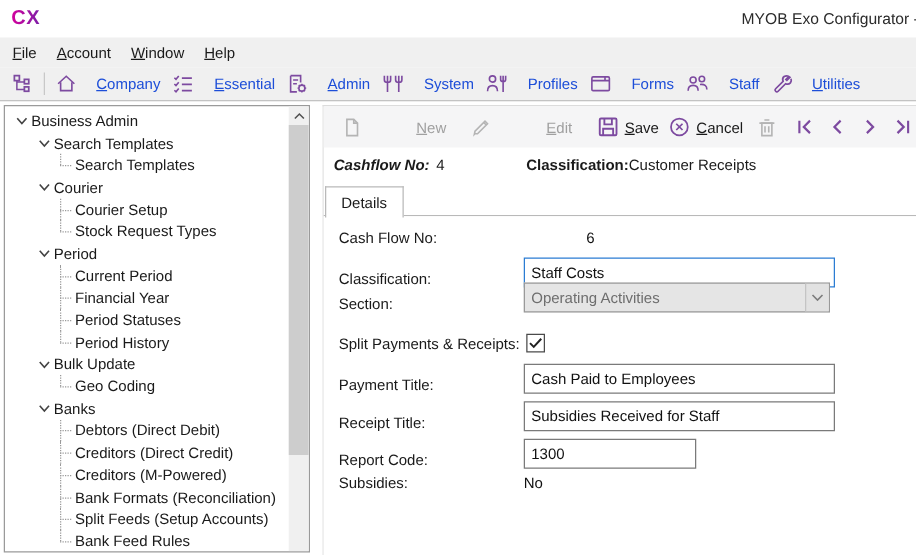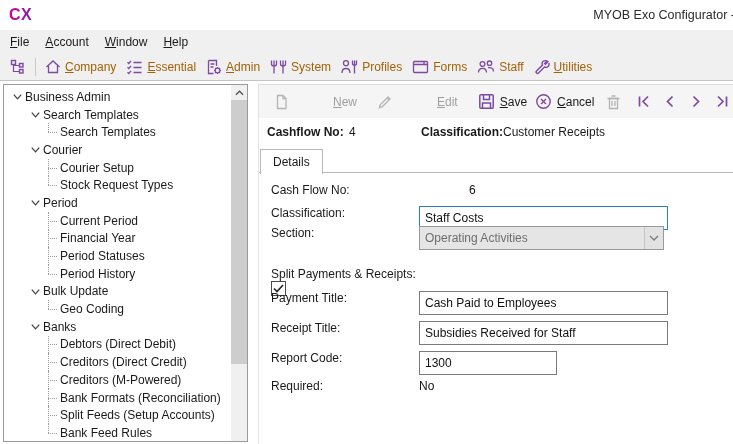--- a/index.html
+++ b/index.html
@@ -8,21 +8,21 @@
   .titlebar { position:absolute; left:0; top:0; width:733px; height:30px; background:#fff; }
   .logo { position:absolute; left:9px; top:6px; font-size:16px; font-weight:bold;
     background:linear-gradient(90deg,#d4009c,#7c1fa8); -webkit-background-clip:text;
     background-clip:text; color:transparent; letter-spacing:.5px; }
   .wintitle { position:absolute; right:-2px; top:8px; color:#2b2b2b; font-size:12.5px; white-space:nowrap; }
   .menubar { position:absolute; left:0; top:30px; width:733px; height:24px; background:#f0f0f0;
     display:flex; align-items:center; padding-left:2px; }
   .menu-item { padding:4px 8px; cursor:default; }
   .toolbar { position:absolute; left:0; top:54px; width:733px; height:27px; background:#f0f0f0;
     border-bottom:1px solid #c3c3c3; display:flex; align-items:center; padding-left:5px; }
-  .tb-btn { display:flex; align-items:center; gap:4px; padding:2px 5px; color:#a16207; }
+  .tb-btn { display:flex; align-items:center; gap:16px; padding:2px 5px; color:#1d4ed8; }
   .tb-btn .ic { color:#7d4aa0; display:flex; }
   .tb-sep { width:1px; height:18px; background:#c8c8c8; margin:0 4px; }
   u { text-decoration:underline; }
   
   .tree-panel { position:absolute; left:3px; top:84px; width:245px; height:358px;
     border:1px solid #9a9a9a; background:#fff; overflow:hidden; }
   .tree-rows { position:absolute; left:0; top:3px; right:17px; }
   .tree-row { display:flex; align-items:center; height:17.7px; white-space:nowrap; cursor:default; }
   .tree-row .tw { width:16px; display:flex; justify-content:center; color:#444; flex:none; }
   .conn { position:relative; width:15px; height:100%; flex:none; }
@@ -39,32 +39,32 @@
     border-top:1px solid #dcdcdc; border-left:1px solid #e3e3e3; background:#fff; }
   .rec-toolbar { position:absolute; left:0; top:0; width:100%; height:33px; background:#f5f5f6;
     display:flex; align-items:center; padding-left:11px; }
   .rec-btn { display:flex; align-items:center; gap:5px; padding:2px 4px; }
   .rec-btn .ic { display:flex; color:#7d4aa0; }
   .rec-btn.disabled { color:#a0a0a0;gap:44px; } .rec-btn.disabled .ic { color:#b4b4b4; }
   .rec-sep { width:1px; height:18px; background:#cfcfcf; margin:0 6px; }
   .nav-btn { display:flex; padding:2px 6px; color:#7d4aa0; }
   .rec-header { position:absolute; left:0; top:33px; width:100%; height:28px; }
   .rec-header .b { font-weight:bold; }
-  .hdr-cashflow-label { position:absolute; left:8px; top:7px; }
+  .hdr-cashflow-label { position:absolute; left:8px; top:7px;font-style:italic; }
   .hdr-cashflow-value { position:absolute; left:90px; top:7px; }
   .hdr-class-label { position:absolute; left:162px; top:7px; }
   .hdr-class-value { position:absolute; left:244px; top:7px; }
   
   .tabstrip { position:absolute; left:0; top:63px; width:100%; height:25px; }
   .tabstrip::after { content:""; position:absolute; left:0; bottom:0; right:0; border-bottom:1px solid #b9b9b9; }
   .tab { position:absolute; left:1px; top:1px; height:25px; padding:5px 12px 0 12px; background:#fff;
     border:1px solid #b9b9b9; border-bottom:none; z-index:2; }
   
   .form { position:absolute; left:0; top:88px; width:100%; bottom:0; background:#fff; }
-  .frow { position:absolute; left:12px; display:flex; align-items:flex-start; }
+  .frow { position:absolute; left:12px; display:flex; align-items:flex-end; }
   .flabel { width:148px; flex:none; }
   .txt { width:249px; height:24px; border:1px solid #7a7a7a; padding:0 5px; font:inherit; color:#111; background:#fff; }
   .txt.focused { border:1px solid #2b7cd3; }
   .txt.short { width:138px; }
   .combo { position:relative; width:245px; height:24px; border:1px solid #999; background:#e5e5e5;
     color:#6e6e6e; display:flex; align-items:center; padding-left:5px; }
   .combo .arrow { position:absolute; right:0; top:0; width:19px; height:100%; background:#e2e2e2;
     border-left:1px solid #c4c4c4; display:flex; align-items:center; justify-content:center; color:#7c7c7c; }
   .chk { width:15px; height:15px; border:1px solid #4a4a4a; background:#fff;
     display:flex; align-items:center; justify-content:center; }
@@ -389,38 +389,38 @@
       <span class="flabel">Section:</span>
       <span class="combo">
         <span>Operating Activities</span>
         <span class="arrow">
           <svg width="10" height="6" viewBox="0 0 10 6" fill="none" stroke="currentColor" stroke-width="1.3">
               <path d="M1 1 L5 5 L9 1"></path>
             </svg>
         </span>
       </span>
     </div>
-    <div class="frow" style="top:94px;flex-direction:column;">
+    <div class="frow" style="top:94px;">
       <span class="flabel" style="width:150px;">Split Payments &amp; Receipts:</span>
       <span class="chk">
         <svg width="11" height="9" viewBox="0 0 11 9" fill="none" stroke="#222" stroke-width="1.6">
             <path d="M1 4.5 L4 7.5 L10 1"></path>
           </svg>
       </span>
     </div>
     <div class="frow" style="top:118px;">
       <span class="flabel">Payment Title:</span>
       <input class="txt" value="Cash Paid to Employees" style="">
     </div>
     <div class="frow" style="top:148px;">
       <span class="flabel">Receipt Title:</span>
       <input class="txt" value="Subsidies Received for Staff" style="">
     </div>
     <div class="frow" style="top:178px;">
       <span class="flabel">Report Code:</span>
       <input class="txt short" value="1300" style="">
     </div>
     <div class="frow" style="top:206px;">
-      <span class="flabel">Required:</span>
+      <span class="flabel">Subsidies:</span>
       <span class="static-val">No</span>
     </div>
   </div>
 </div>
 
 </body></html>

